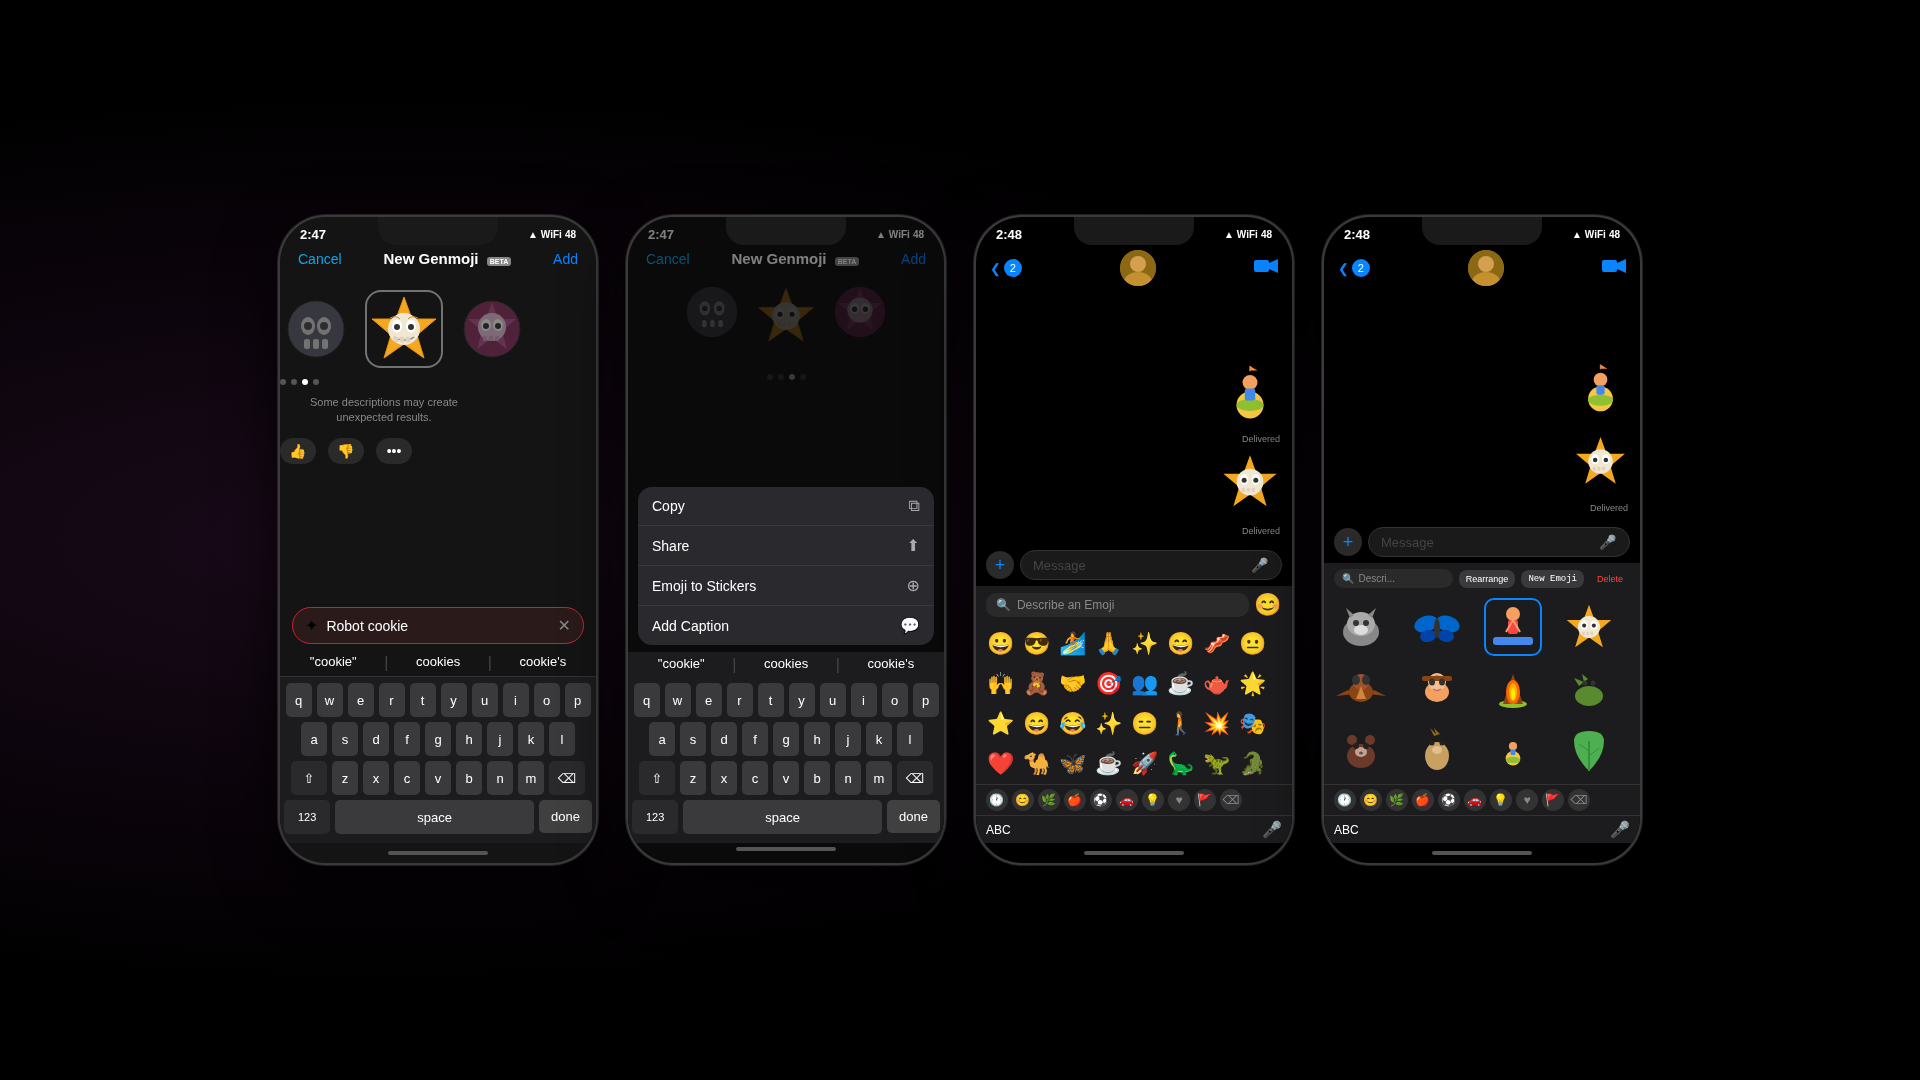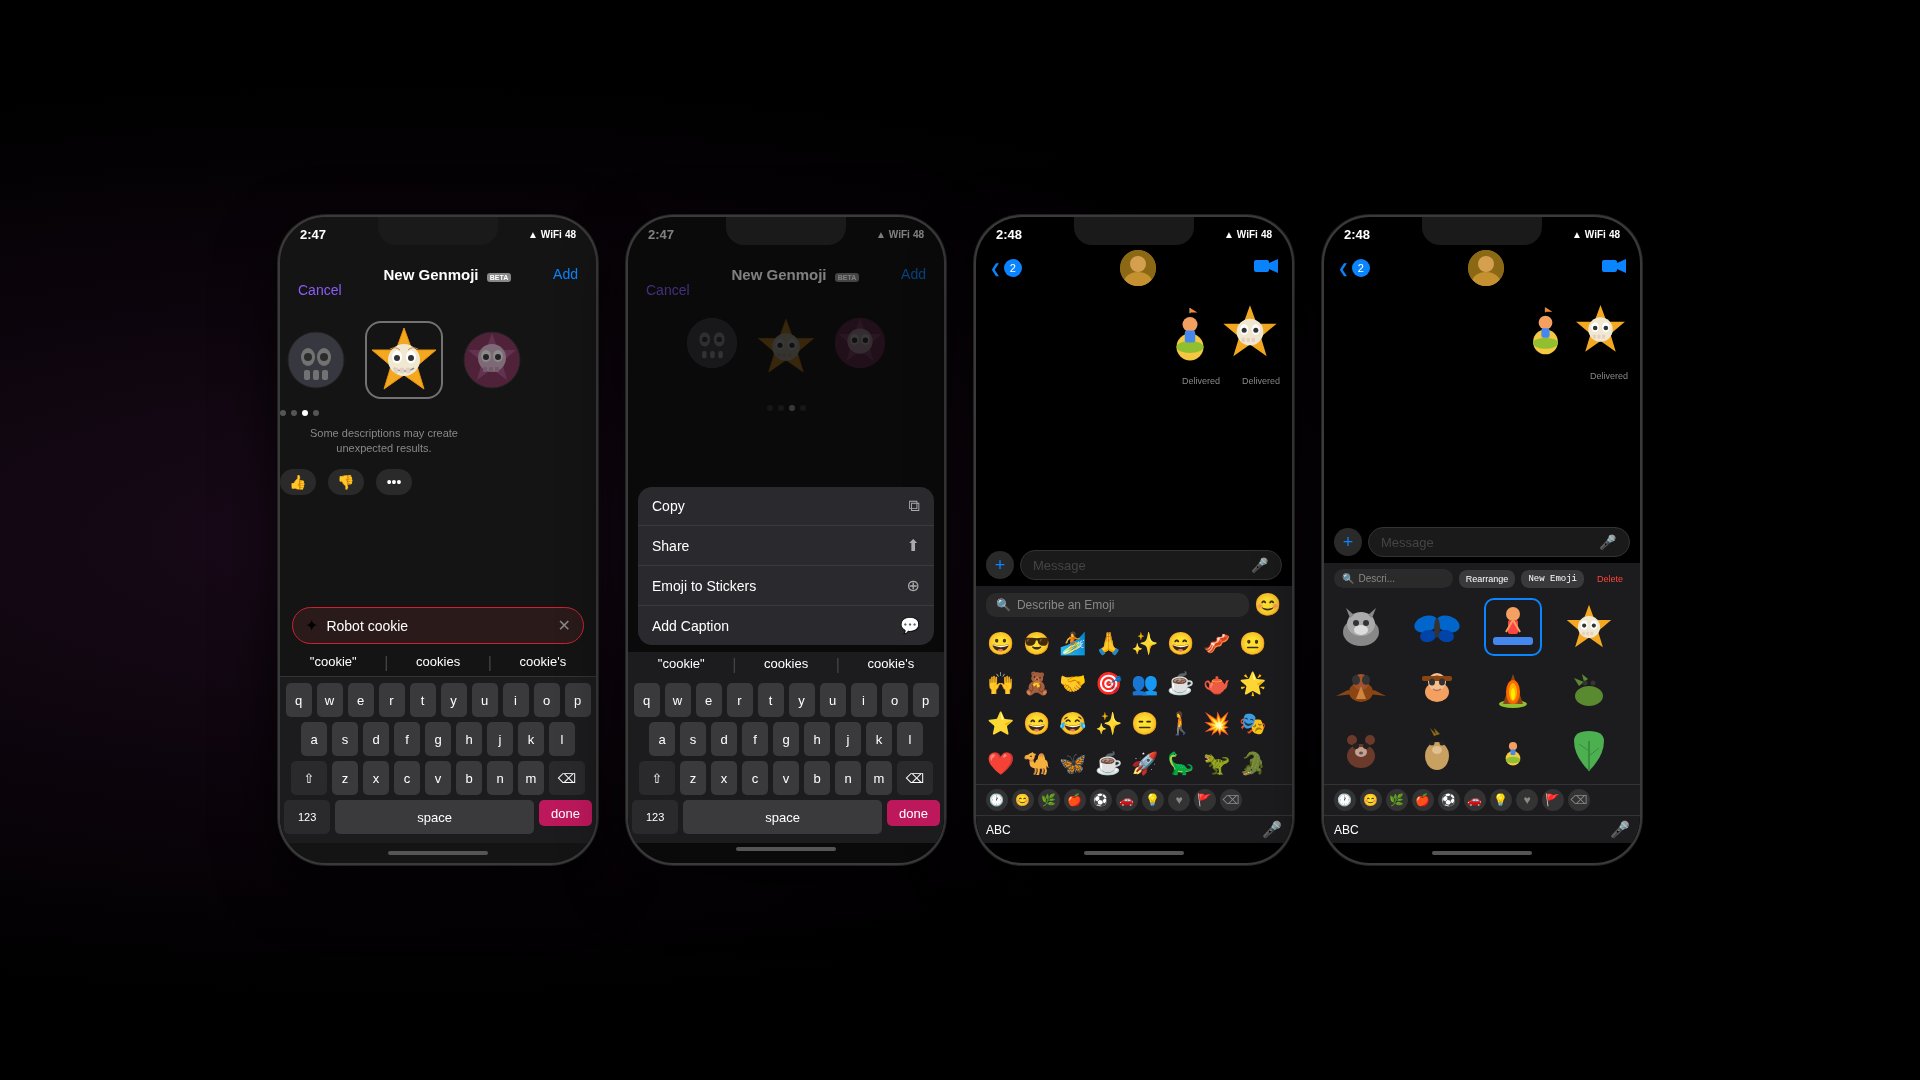--- a/index.html
+++ b/index.html
@@ -71,21 +71,21 @@
     
     .phone1-screen { background: #141414; }
 
     .nav-bar {
       display: flex;
       justify-content: space-between;
       align-items: center;
       padding: 4px 18px 8px;
       flex-shrink: 0;
     }
-    .nav-cancel { color: #8b5cf6; font-size: 14px; margin-top: 32px; }
+    .nav-cancel { color: #0ea5e9; font-size: 14px; }
     .nav-title { color: #fff; font-size: 15px; font-weight: 600; }
     .nav-add { color: #0a84ff; font-size: 14px; }
 
     .beta-badge {
       background: #888;
       color: #fff;
       font-size: 7px;
       padding: 1px 3px;
       border-radius: 3px;
       margin-left: 4px;
@@ -238,24 +238,24 @@
       color: #fff;
       border-radius: 5px;
       height: 34px;
       flex: 1;
       display: flex;
       align-items: center;
       justify-content: center;
       font-size: 13px;
     }
     .key-done {
-      background: #be185d;
+      background: #404040;
       color: #fff;
       border-radius: 5px;
-      height: 26px;
+      height: 33px;
       padding: 0 12px;
       display: flex;
       align-items: center;
       justify-content: center;
       font-size: 13px;
     }
     .key-shift {
       background: #2a2a2c;
       color: #fff;
       border-radius: 5px;
@@ -318,20 +318,21 @@
       background: linear-gradient(135deg, #8B6914, #C4892A);
       display: flex; align-items: center; justify-content: center;
       font-size: 20px;
       overflow: hidden;
     }
     .video-btn { color: #0a84ff; font-size: 18px; }
 
     .messages-area {
       flex: 1;
       display: flex;
+      flex-direction: column;
       justify-content: flex-end;
       padding: 8px 12px;
       overflow: hidden;
     }
 
     .message-input-row {
       display: flex;
       align-items: center;
       gap: 6px;
       padding: 6px 10px;

